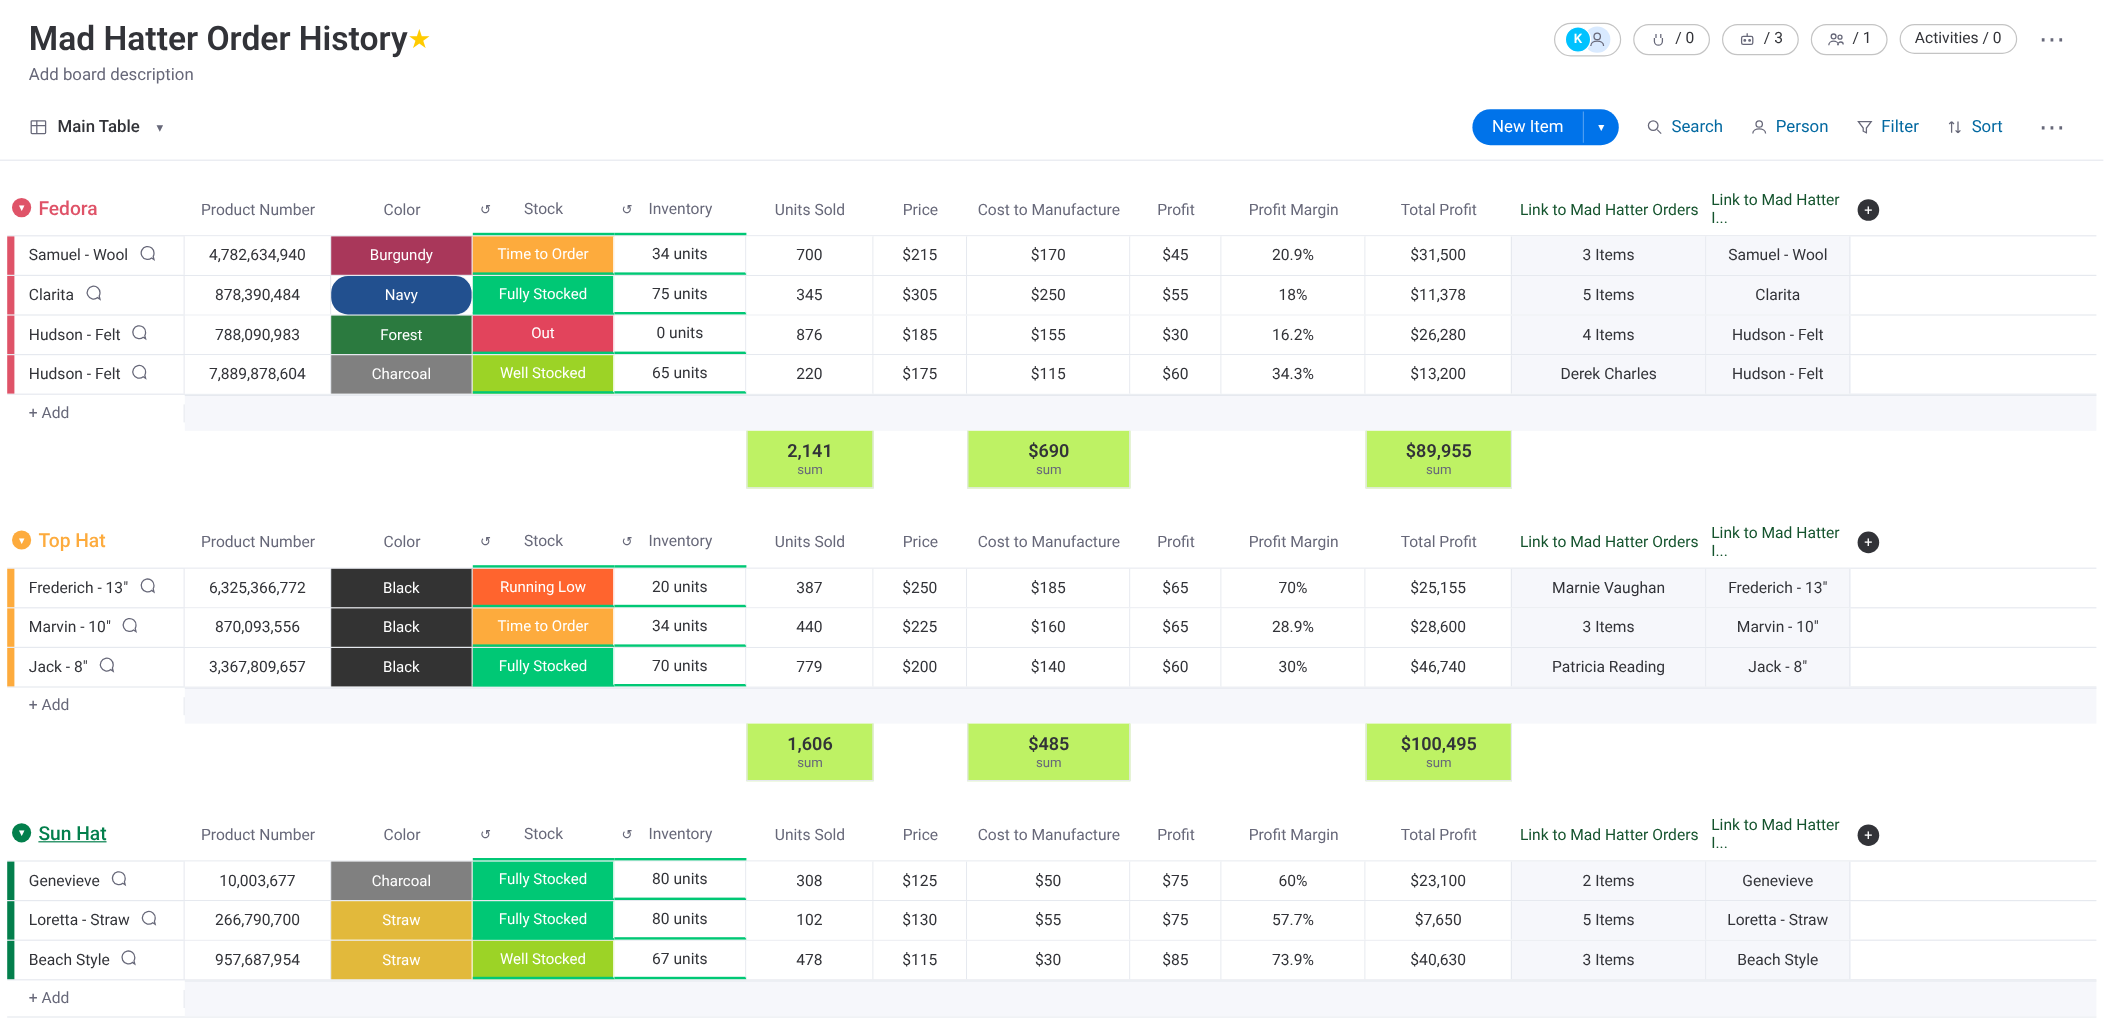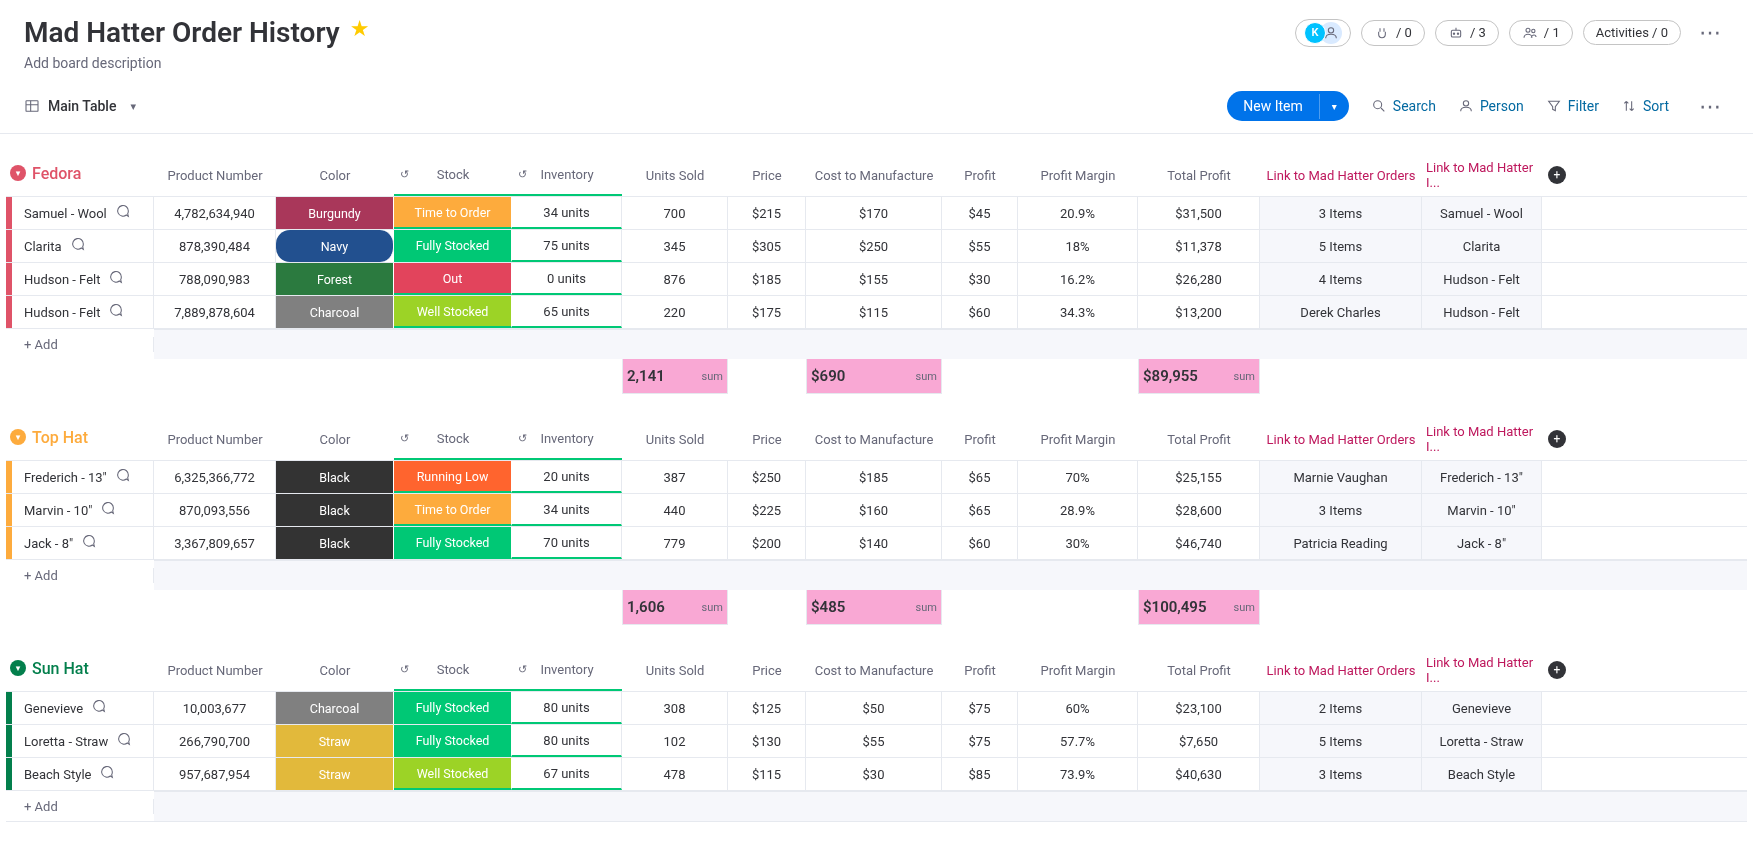--- a/index.html
+++ b/index.html
@@ -1,20 +1,20 @@
 <!DOCTYPE html>
 <html><head>
 <meta charset="utf-8">
 <style>
 * { box-sizing: border-box; margin: 0; padding: 0; }
 body { font-family: -apple-system, BlinkMacSystemFont, "Segoe UI", Roboto, sans-serif; font-size: 13px; color: #323338; background: #fff; overflow-x: auto; }
 
 .header { padding: 16px 24px 8px; }
 .title-row { display: flex; align-items: center; justify-content: space-between; }
-.title-left { display: flex; align-items: flex-start; gap: 10px; }
+.title-left { display: flex; align-items: center; }
 .board-title { font-size: 28px; font-weight: 600; color: #323338; }
 .star-icon { color: #ffcb00; font-size: 22px; }
 .title-right { display: flex; align-items: center; gap: 10px; }
 .avatar-group { display: flex; align-items: center; background:#fff; border:1px solid #c4c4c4; border-radius: 16px; padding:2px 8px; }
 .avatar { width: 22px; height: 22px; border-radius: 50%; display: inline-flex; align-items: center; justify-content: center; font-size: 11px; font-weight: 600; color: #fff; }
 .avatar.k { background: #00c2ff; margin-right:-6px; z-index:2; border:1px solid #fff;}
 .avatar.g { background: #d9eaff; color:#5a8dd6; }
 .pill { display: flex; align-items: center; gap: 6px; border: 1px solid #c4c4c4; border-radius: 18px; padding: 4px 12px; font-size: 13px; color:#323338; }
 .more-btn { font-size: 22px; color: #676879; padding: 0 8px; cursor:pointer; }
 
@@ -31,21 +31,21 @@
 .tool-item { display: flex; align-items: center; gap: 6px; color: #0369a1; font-size: 14px; cursor:pointer; }
 
 .board-body { padding: 20px 6px 20px 6px; }
 
 .group { margin-bottom: 24px; }
 .group-header-row { display: flex; align-items: stretch; }
 .ghead { display:flex; align-items:center; gap:6px; width: 148px; padding-left:4px; padding-bottom:4px; }
 .gtoggle { width:16px; height:16px; border-radius:50%; display:inline-flex; align-items:center; justify-content:center; font-size:9px; color:#fff; }
 .gname { font-size: 16px; font-weight: 500; }
 .col-head { display:flex; align-items:center; justify-content:center; padding: 6px 4px; font-size: 13px; color:#676879; position:relative; }
-.col-head.link { color:#be185d; }
+.col-head.link { color:#14532d; }
 .col-head .loop { position:absolute; left:6px; color:#676879; font-size:11px; }
 .add-col { width:30px; display:flex; align-items:center; justify-content:center; }
 .add-col .plus-circle { width:18px; height:18px; border-radius:50%; background:#323338; color:#fff; display:flex; align-items:center; justify-content:center; font-size:12px; }
 
 .row { display:flex; align-items:stretch; border-top:1px solid #e6e9ef; }
 .row:last-child { border-bottom:1px solid #e6e9ef; }
 .color-bar { width:6px; }
 .name-cell { width:142px; display:flex; align-items:center; padding:0 8px 0 12px; gap:8px; border-right:1px solid #e6e9ef; }
 .name-cell .nm { font-size:13px; color:#323338; }
 .chat-icon { color:#c5c7d0; font-size:16px; }
@@ -69,38 +69,38 @@
 .w-link1 { width:162px; }
 .w-link2 { width:120px; }
 
 .add-row { display:flex; align-items:center; }
 .add-row .name-cell { color:#676879; font-size:13px; }
 .add-row .blank { flex:1; background:#f6f7fb; min-height:30px; border-top:1px solid #e6e9ef; }
 .add-row .color-bar { opacity:.45; }
 
 .sum-row { display:flex; margin-top:0; }
 .sum-spacer { width:148px; }
-.sum-cell { display:flex; flex-direction:row; align-items:center; justify-content:space-between; padding:8px 4px; border:1px solid #e6e9ef; border-top:none; background:#f9a8d4; }
+.sum-cell { display:flex; flex-direction:column; align-items:center; justify-content:flex-end; padding:8px 4px; border:1px solid #e6e9ef; border-top:none; background:#bef264; }
 .sum-cell .val { font-size:15px; font-weight:600; }
 .sum-cell .lbl { font-size:11px; color:#676879; }
 .sum-gap { }
 
 .group-header-row .col-head { border-top:none; }
 .underline-green { border-bottom: 2px solid #00c875; }
 
 .cbar-fedora { background:#df5368; }
 .cbar-tophat { background:#fdab3d; }
 .cbar-sunhat { background:#037f4c; }
 
 .gtoggle.fedora { background:#df5368; }
 .gtoggle.tophat { background:#fdab3d; }
 .gtoggle.sunhat { background:#037f4c; }
 .gname.fedora { color:#df5368; }
 .gname.tophat { color:#fdab3d;text-align:center; }
-.gname.sunhat { color:#037f4c; }
+.gname.sunhat { color:#037f4c;text-decoration:underline; }
 
 svg.icn-svg { width:16px; height:16px; stroke:#676879; fill:none; stroke-width:1.6; }
 </style>
 </head>
 <body>
 
 <div class="header">
   <div class="title-row">
     <div class="title-left">
       <h1 class="board-title">Mad Hatter Order History</h1>

